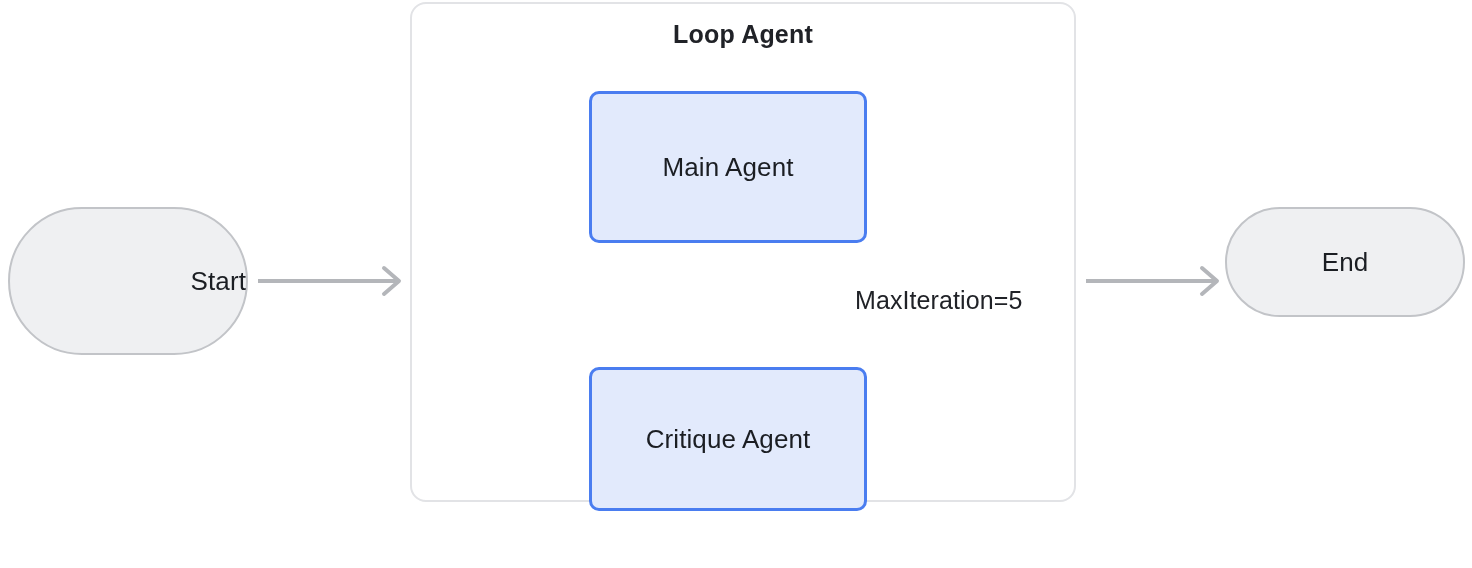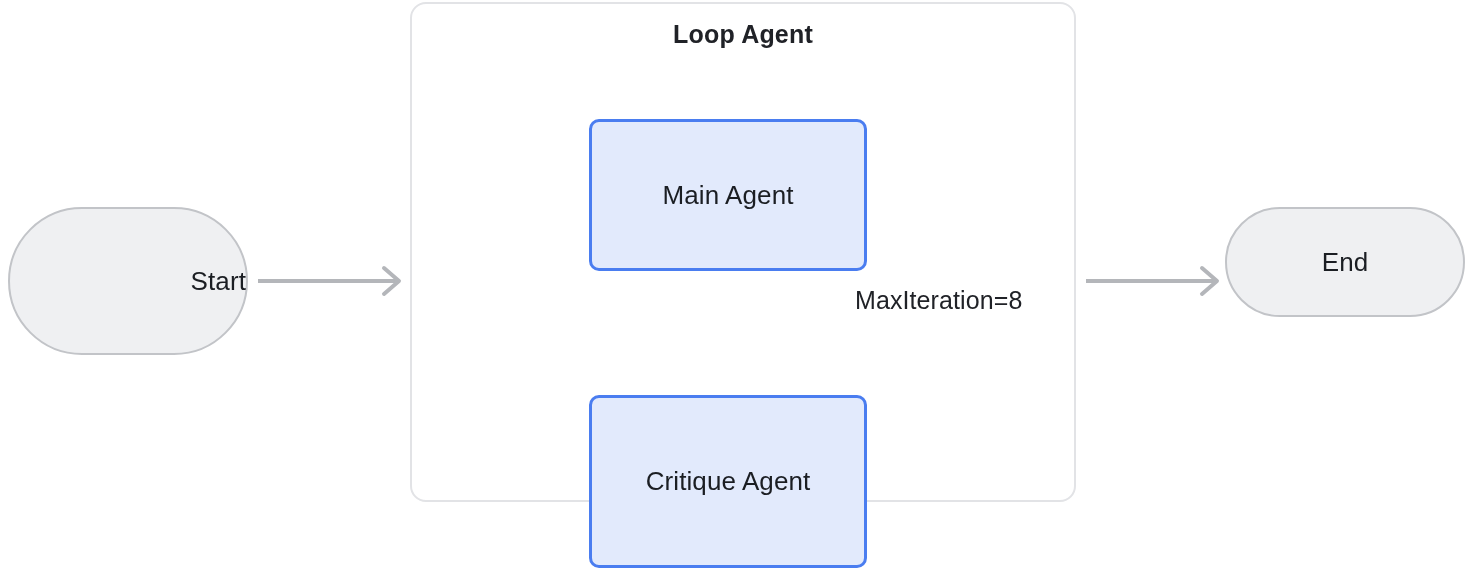--- a/index.html
+++ b/index.html
@@ -73,30 +73,29 @@
   
   .agent-node {
     position: absolute;
     box-sizing: border-box;
     background: #e2eafc;
     border: 3px solid #4a7df0;
     border-radius: 10px;
     display: flex;
     align-items: center;
     justify-content: center;
-    margin-top: 28px;
   }
   .agent-node .node-label {
     font-size: 26px;
     color: #1b1e23;
     font-weight: 400;
     letter-spacing: 0.1px;
   }
   #node-main-agent    { left: 589px; top: 91px;  width: 278px; height: 152px; }
-  #node-critique-agent{ left: 589px; top: 367px; width: 278px; height: 173px; }
+  #node-critique-agent{ left: 589px; top: 367px; width: 278px; height: 144px; }
 
   
   #loop-edge-label {
     position: absolute;
     left: 851px;
     top: 284px;
     font-size: 25px;
     color: #202227;
     background: #ffffff;
     padding: 2px 4px;
@@ -141,19 +140,19 @@
   </div>
 
   <div id="node-main-agent" class="agent-node">
     <span class="node-label">Main Agent</span>
   </div>
 
   <div id="node-critique-agent" class="agent-node">
     <span class="node-label">Critique Agent</span>
   </div>
 
-  <div id="loop-edge-label">MaxIteration=8</div>
+  <div id="loop-edge-label">MaxIteration=5</div>
 
   <div id="node-end" class="terminal-node">
     <span class="node-label">End</span>
   </div>
 
 </div>
 
 </body></html>

